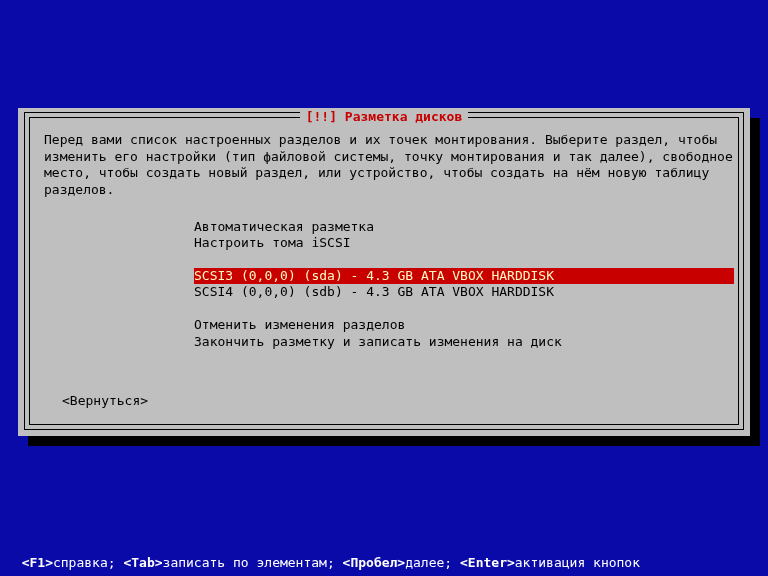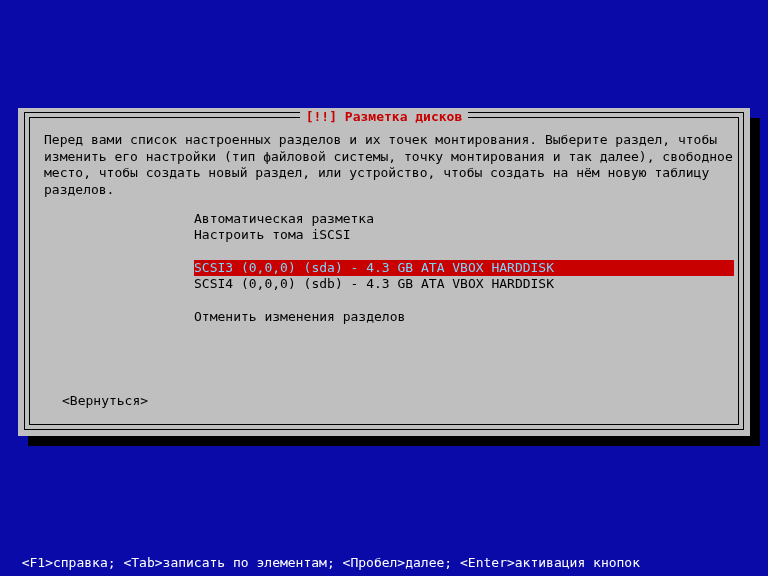--- a/index.html
+++ b/index.html
@@ -48,28 +48,28 @@
   .title-text {
     background: #bfbfbf;
     padding: 0 6px;
     color: #c80000;
     font-weight: bold;
     white-space: pre;
   }
 
   .intro { white-space: pre-wrap; margin-top: 4px; }
 
-  .menu { margin-top: 12px; margin-left: 150px; }
+  .menu { margin-top: 20px; margin-left: 150px; }
   .menu-item {
     white-space: pre;
     cursor: pointer;
   }
   .menu-item.selected {
     background: #c80000;
-    color: #7dd3fc;
+    color: #fef9c3;
   }
   .spacer { height: 16px; }
 
   .back-btn {
     position: absolute;
     left: 32px;
     bottom: 14px;
     white-space: pre;
     cursor: pointer;
   }
@@ -93,21 +93,21 @@
 
   .help-line {
     position: absolute;
     left: 0;
     bottom: 0;
     width: 100%;
     color: #fff;
     padding: 2px 6px 4px 6px;
     white-space: pre;
   }
-  .help-line .key { font-weight: normal; }
+  .help-line .key { font-weight: bold; }
 </style>
 </head>
 <body>
 
 <div class="window">
   <div class="border1">
     <div class="border2">
 
       <div class="title-wrap">
         <span class="title-text">[!!] Разметка дисков</span>
@@ -116,20 +116,21 @@
       <div class="intro">Перед вами список настроенных разделов и их точек монтирования. Выберите раздел, чтобы изменить его настройки (тип файловой системы, точку монтирования и так далее), свободное место, чтобы создать новый раздел, или устройство, чтобы создать на нём новую таблицу разделов.</div>
 
       <div class="menu">
         <div class="menu-item">Автоматическая разметка</div>
         <div class="menu-item">Настроить тома iSCSI</div>
         <div class="spacer"></div>
         <div class="menu-item selected">SCSI3 (0,0,0) (sda) - 4.3 GB ATA VBOX HARDDISK</div>
         <div class="menu-item">SCSI4 (0,0,0) (sdb) - 4.3 GB ATA VBOX HARDDISK</div>
         <div class="spacer"></div>
         <div class="menu-item">Отменить изменения разделов</div>
+        <div class="menu-item">Закончить разметку и записать изменения на диск</div>
       </div>
 
       <div class="back-btn">&lt;Вернуться&gt;</div>
 
     </div>
   </div>
 </div>
 
 <div class="shadow-right"></div>
 <div class="shadow-bottom"></div>

